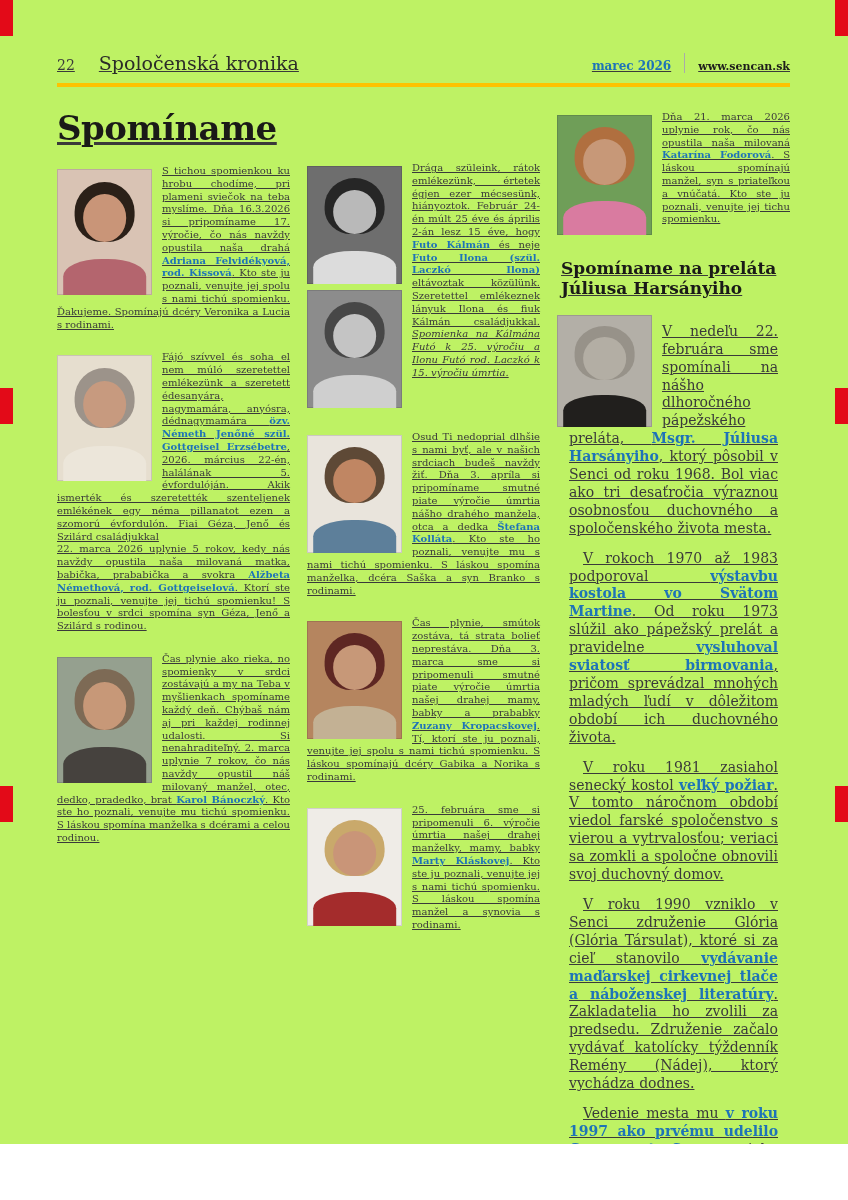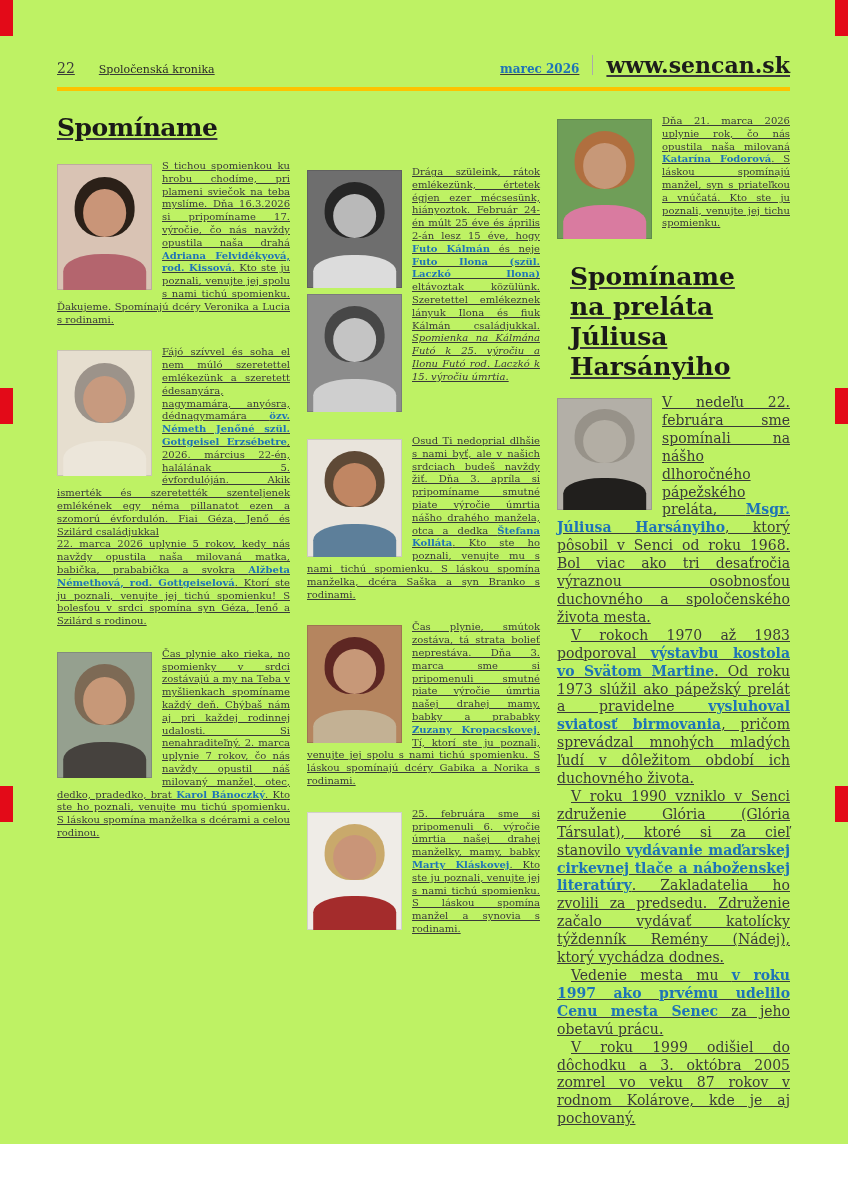--- a/index.html
+++ b/index.html
@@ -6,35 +6,35 @@
   .page{position:relative;width:848px;height:1144px;background:#bef264;overflow:hidden;
         font-family:"DejaVu Serif", serif;color:#3a3a3a;text-decoration:underline;}
   
   .mark{position:absolute;width:13px;height:36px;background:#e30a18;}
   .mark.l{left:0;} .mark.r{right:0;}
   .mark.m1{top:0;} .mark.m2{top:388px;} .mark.m3{top:786px;} .mark.m4{top:1164px;}
 
   
   .hdr{display:flex;align-items:baseline;margin:52px 58px 0 57px;}
   .hdr .pageno{font-size:14px;color:#3a3a3a;margin-right:24px;}
-  .hdr .section{font-size:11px;color:#2b2b28;}
+  .hdr .section{font-size:19px;color:#2b2b28;}
   .hdr .spacer{flex:1;}
   .hdr .issue{color:#1e73b8;font-weight:bold;font-size:12px;}
   .hdr .divider{width:1px;height:20px;background:#aaa;margin:0 13px;align-self:center;}
-  .hdr .site{font-weight:bold;font-size:22px;color:#1d1d1b;}
+  .hdr .site{font-weight:bold;font-size:11px;color:#1d1d1b;}
   .rule{height:4px;background:#fdc300;margin:9px 58px 0 57px;}
 
   
   .cols{display:flex;gap:17px;margin:18px 58px 0 57px;}
   .col{flex:1;min-width:0;}
   .col2{padding-top:57px;}
   .col3{padding-top:6px;}
 
-  h1.title{font-size:25px;line-height:1;margin:6px 0 20px;color:#1a1a18;letter-spacing:-0.5px;}
-  h2.subtitle{font-size:25px;line-height:1.2;margin:14px 13px 12px;color:#1a1a18;}
+  h1.title{font-size:34px;line-height:1;margin:6px 0 20px;color:#1a1a18;letter-spacing:-0.5px;}
+  h2.subtitle{font-size:17px;line-height:1.2;margin:14px 4px 12px;color:#1a1a18;}
 
   .block{display:flow-root;margin-bottom:20px;}
   .btext{margin:0;text-align:justify;font-size:10px;line-height:1.28;color:#3a3a3a;}
   .seg-n{}
   .seg-b{color:#1e73b8;font-weight:bold;}
   .seg-i{font-style:italic;}
 
   
   .photo{width:95px;height:126px;position:relative;overflow:hidden;background:var(--pbg);
          float:left;margin:4px 10px 3px 0;box-shadow:0 0 0 1px rgba(0,0,0,.12) inset;}
@@ -52,21 +52,21 @@
   .p3{--pbg:#95a08f;--phair:#7d6a55;--pskin:#c79878;--pshirt:#46423e;}
   .p5{--pbg:#6e6e6e;--phair:#262626;--pskin:#b9b9b9;--pshirt:#dcdcdc;height:118px;}
   .p6{--pbg:#8c8c8c;--phair:#474747;--pskin:#c4c4c4;--pshirt:#cfcfcf;height:118px;}
   .p7{--pbg:#e9e4dc;--phair:#5e4936;--pskin:#c08663;--pshirt:#5d7f9a;height:118px;}
   .p8{--pbg:#b5855f;--phair:#5e2723;--pskin:#c79878;--pshirt:#c3b194;height:118px;}
   .p9{--pbg:#efece7;--phair:#c9a96b;--pskin:#c99578;--pshirt:#a42c2c;height:118px;}
   .p11{--pbg:#6f9e58;--phair:#b06f3f;--pskin:#c79878;--pshirt:#d97ba0;height:120px;}
   .p12{--pbg:#b3afa7;--phair:#979289;--pskin:#b3aea4;--pshirt:#211f1d;height:112px;}
 
   
-  .prelate p{margin:0;text-align:justify;font-size:14px;line-height:1.28;color:#3a3a3a;}
+  .prelate p{margin:12px;text-align:justify;font-size:14px;line-height:1.28;color:#3a3a3a;}
   .prelate p + p{text-indent:14px;}
 </style>
 </head>
 <body>
 
 <div class="page">
 
   <div class="mark l m1"></div>
   <div class="mark l m2"></div>
   <div class="mark l m3"></div>
@@ -181,20 +181,21 @@
       <h2 class="subtitle">Spomíname na preláta Júliusa Harsányiho</h2>
 
       <article class="block prelate">
         <div class="photo p12">
           <div class="ph-hair"></div>
           <div class="ph-face"></div>
           <div class="ph-body"></div>
         </div>
         <p><span class="seg-n">V nedeľu 22. februára sme spomínali na nášho dlhoročného pápežského preláta, </span><span class="seg-b">Msgr. Júliusa Harsányiho</span><span class="seg-n">, ktorý pôsobil v Senci od roku 1968. Bol viac ako tri desaťročia výraznou osobnosťou duchovného a spoločenského života mesta.</span></p>
         <p><span class="seg-n">V rokoch 1970 až 1983 podporoval </span><span class="seg-b">výstavbu kostola vo Svätom Martine</span><span class="seg-n">. Od roku 1973 slúžil ako pápežský prelát a pravidelne </span><span class="seg-b">vysluhoval sviatosť birmovania</span><span class="seg-n">, pričom sprevádzal mnohých mladých ľudí v dôležitom období ich duchovného života.</span></p>
+        <p><span class="seg-n">V roku 1981 zasiahol senecký kostol </span><span class="seg-b">veľký požiar</span><span class="seg-n">. V tomto náročnom období viedol farské spoločenstvo s vierou a vytrvalosťou; veriaci sa zomkli a spoločne obnovili svoj duchovný domov.</span></p>
         <p><span class="seg-n">V roku 1990 vzniklo v Senci združenie Glória (Glória Társulat), ktoré si za cieľ stanovilo </span><span class="seg-b">vydávanie maďarskej cirkevnej tlače a náboženskej literatúry</span><span class="seg-n">. Zakladatelia ho zvolili za predsedu. Združenie začalo vydávať katolícky týždenník Remény (Nádej), ktorý vychádza dodnes.</span></p>
         <p><span class="seg-n">Vedenie mesta mu </span><span class="seg-b">v roku 1997 ako prvému udelilo Cenu mesta Senec</span><span class="seg-n"> za jeho obetavú prácu.</span></p>
         <p><span class="seg-n">V roku 1999 odišiel do dôchodku a 3. októbra 2005 zomrel vo veku 87 rokov v rodnom Kolárove, kde je aj pochovaný.</span></p>
 
       </article>
 
     </section>
   </div>
 </div>
 

